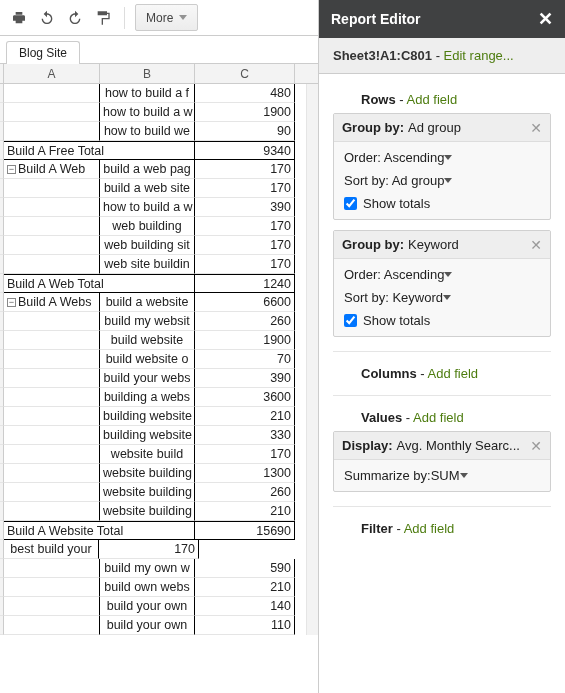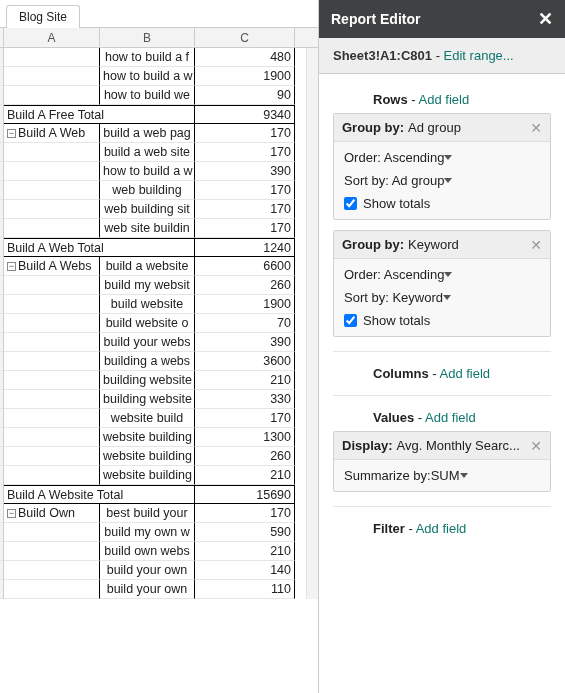--- a/index.html
+++ b/index.html
@@ -32,41 +32,70 @@
 .ca { width: 96px; }
 .cb { width: 95px; text-align: center; }
 .cc { width: 100px; text-align: right; }
 .total .cell { border-bottom: 1px solid #000; border-top: 1px solid #000; }
 .thickright { border-right: 1px solid #000; }
 .group-marker { display: inline-block; width: 9px; height: 9px; border: 1px solid #888; line-height: 7px; text-align: center; font-size: 9px; margin-right: 2px; color: #555; vertical-align: middle; }
 
 .re-head { background: #404142; color: #fff; height: 38px; display: flex; align-items: center; padding: 0 12px; font-size: 14px; font-weight: bold; justify-content: space-between; }
 .re-sub { background: #eee; border-bottom: 1px solid #ccc; padding: 10px 14px; font-size: 13px; }
 .re-sub b { color: #333; }
-.link { color: #0f766e; cursor: pointer; }
+.link { color: #4d7c0f; cursor: pointer; }
 .re-body { padding: 10px 14px; overflow: auto; flex: 1; }
-.sect-title { font-size: 13px; margin: 8px 12px 6px; padding-left: 28px; }
+.sect-title { font-size: 13px; margin: 8px 0 6px; padding-left: 28px; }
 .sect-title b { color: #222; }
 .card { border: 1px solid #d0d0d0; background: #f8f8f8; border-radius: 2px; margin-bottom: 10px; }
 .card-head { background: #eee; border-bottom: 1px solid #ddd; padding: 6px 8px; display: flex; align-items: center; font-size: 13px; }
 .card-head b { margin-right: 4px; }
 .card-head .x { margin-left: auto; color: #999; cursor: pointer; font-size: 14px; line-height: 1; }
 .card-body { padding: 8px 10px; display: flex; flex-direction: column; gap: 8px; font-size: 13px; }
 .dd { display: inline-flex; align-items: center; cursor: pointer; }
 .dd-caret { width: 0; height: 0; border-left: 4px solid transparent; border-right: 4px solid transparent; border-top: 5px solid #555; }
 .cb-wrap { display: flex; align-items: center; gap: 6px; }
 input[type=checkbox] { width: 13px; height: 13px; }
 .hr { border: none; border-top: 1px solid #e5e5e5; margin: 14px 0; }
 
 .icn { width: 16px; height: 16px; }
 </style>
 </head>
 <body>
 
 <div class="left">
+  <div class="toolbar">
+    <div class="tool-ic">
+        <svg class="icn" viewBox="0 0 24 24">
+          <path fill="#555" d="M19 8H5c-1.1 0-2 .9-2 2v6h4v4h10v-4h4v-6c0-1.1-.9-2-2-2zM7 3h10v4H7z"></path>
+        </svg>
+      </div>
+    <div class="tool-ic">
+        <svg class="icn" viewBox="0 0 24 24">
+          <path fill="#555" d="M12 5V1L7 6l5 5V7c3.3 0 6 2.7 6 6s-2.7 6-6 6-6-2.7-6-6H4c0 4.4 3.6 8 8 8s8-3.6 8-8-3.6-8-8-8z"></path>
+        </svg>
+      </div>
+    <div class="tool-ic">
+        <svg class="icn" viewBox="0 0 24 24">
+          <path fill="#555" d="M12 5V1l5 5-5 5V7c-3.3 0-6 2.7-6 6s2.7 6 6 6 6-2.7 6-6h2c0 4.4-3.6 8-8 8s-8-3.6-8-8 3.6-8 8-8z"></path>
+        </svg>
+      </div>
+    <div class="tool-ic">
+        <svg class="icn" viewBox="0 0 24 24">
+          <path fill="#555" d="M18 4V2H4v6h14V6h2v6H10v10h2V14h10V4z"></path>
+        </svg>
+      </div>
+    <div class="tool-sep"></div>
+    <div class="more-btn">
+      <span>More</span>
+      <svg width="8" height="5" viewBox="0 0 8 5">
+          <path fill="#555" d="M0 0h8L4 5z"></path>
+        </svg>
+    </div>
+  </div>
   <div class="tabbar">
     <div class="tab">Blog Site</div>
   </div>
   <div class="grid">
     <div class="colhead">
       <div class="corner"></div>
       <div class="ch ch-a">A</div>
       <div class="ch ch-b">B</div>
       <div class="ch ch-c">C</div>
     </div>
@@ -208,21 +237,20 @@
           <div class="cell cb thickright">website building</div>
           <div class="cell cc thickright">210</div>
         </div>
         <div class="row total">
           <div class="rh"></div>
           <div class="cell ca thickright" style="width: 191px;">Build A Website Total</div>
           <div class="cell cc thickright">15690</div>
         </div>
         <div class="row">
           <div class="rh"></div>
-          <div class="cell ca thickright"><span class="group-marker">−</span><span>Build Own</span></div>
           <div class="cell cb thickright">best build your</div>
           <div class="cell cc thickright">170</div>
         </div>
         <div class="row">
           <div class="rh"></div>
           <div class="cell ca thickright"></div>
           <div class="cell cb thickright">build my own w</div>
           <div class="cell cc thickright">590</div>
         </div>
         <div class="row">

